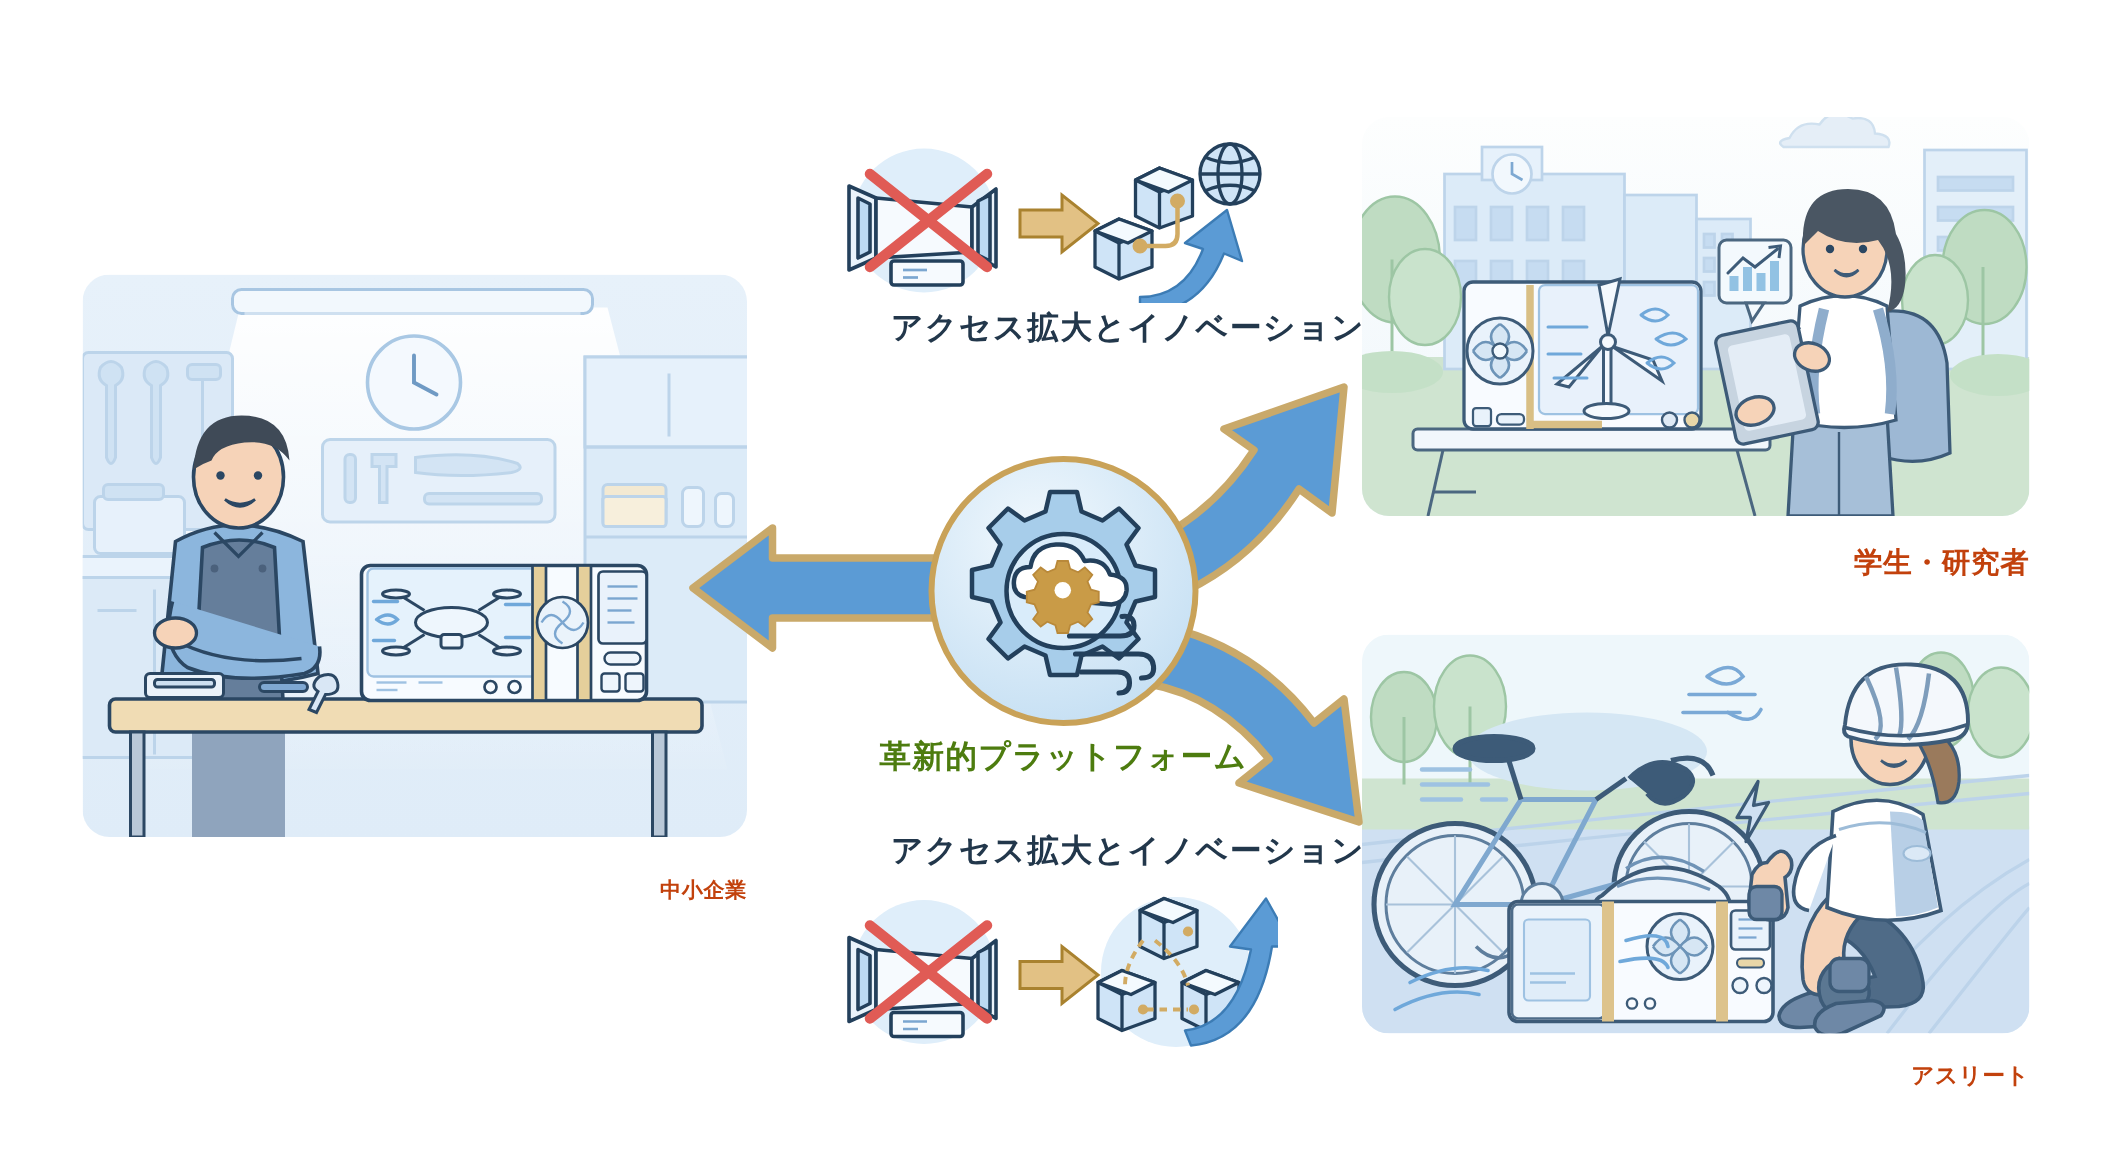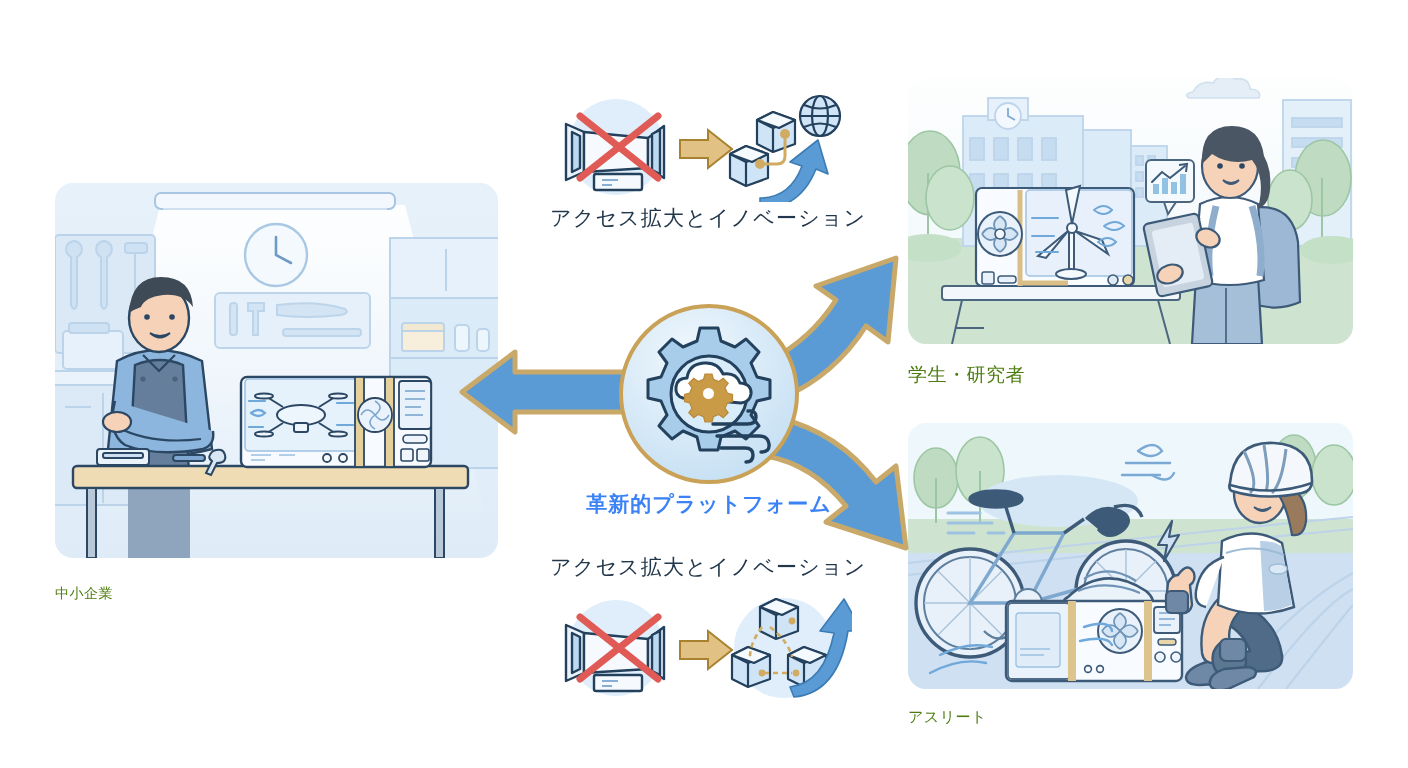--- a/index.html
+++ b/index.html
@@ -6,32 +6,33 @@
   html, body {
     width: 1408px; height: 768px;
     background: #ffffff;
     font-family: "DejaVu Sans", "Liberation Sans", sans-serif;
     overflow: hidden;
   }
   #stage { position: relative; width: 1408px; height: 768px; background: #fff; }
 
   .panel { position: absolute; border-radius: 18px; overflow: hidden; }
   .caption {
-    position: absolute; text-align: left;
-    color: #4d7c0f; font-weight: 400; letter-spacing: 0.5px;
+    position: absolute; text-align: right;
+    color: #c2410c; font-weight: 700; letter-spacing: 0.5px;
     white-space: nowrap;
   }
   .hublabel {
     position: absolute; text-align: center; width: 100%;
-    color: #3b82f6; font-weight: 700; font-size: 21px; letter-spacing: 1px; font-family: Liberation Serif, serif;
+    color: #4d7c0f; font-weight: 700; font-size: 21px; letter-spacing: 1px; font-family: Liberation Serif, serif;
   }
   .iconlabel {
     position: absolute; text-align: center;
-    color: #22374b; font-weight: 400; font-size: 21px; letter-spacing: 1.2px;
+    color: #22374b; font-weight: 700; font-size: 21px; letter-spacing: 1.2px;
     white-space: nowrap;
+    margin-left: 44px;
   }
   svg { display: block; }
   .absvg { position: absolute; top: 0; left: 0; }
 </style>
 </head>
 <body>
 
 <div id="stage">
 
   <div class="panel" style="left:55px; top:183px; width:443px; height:375px;">

